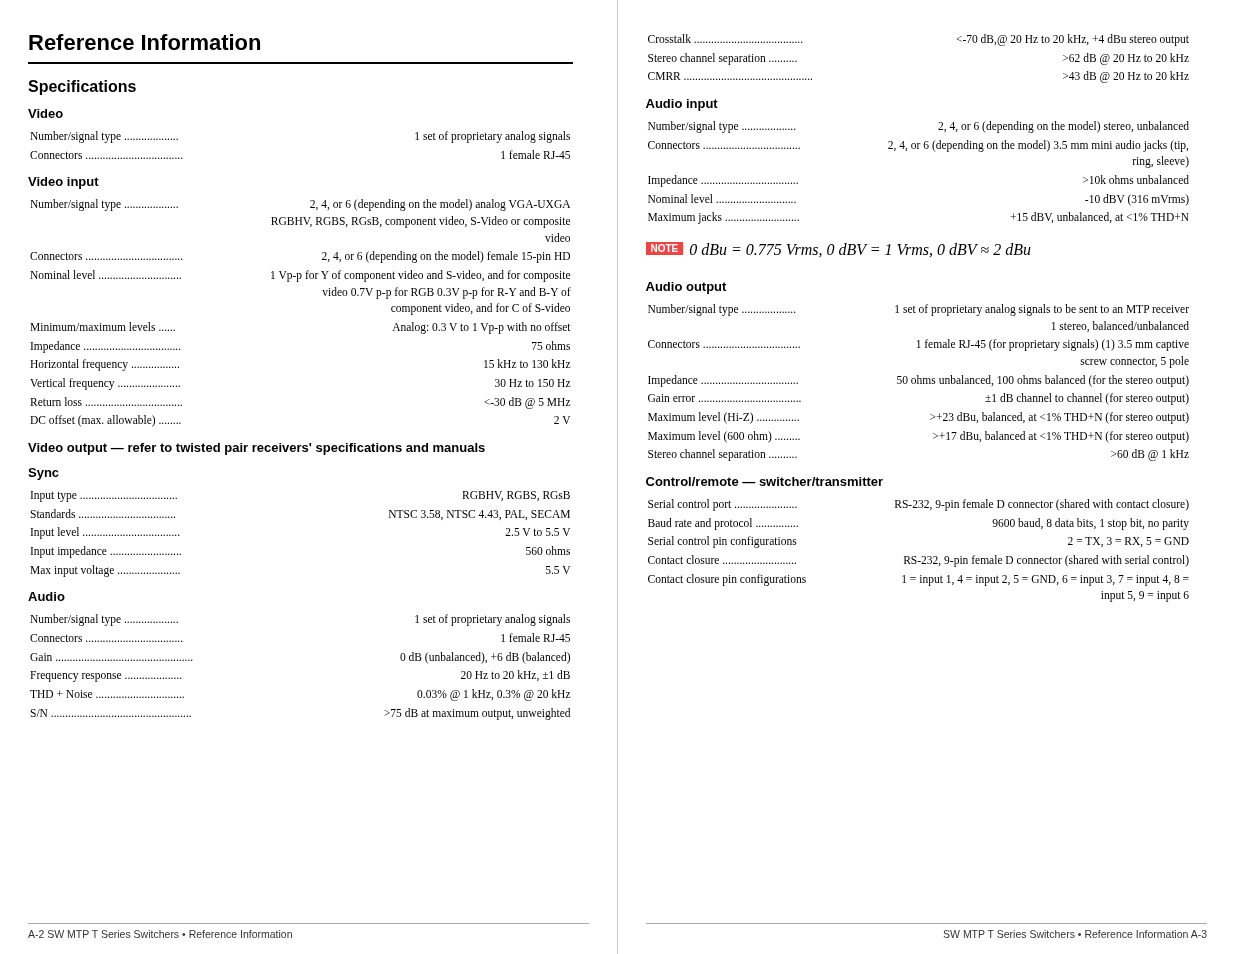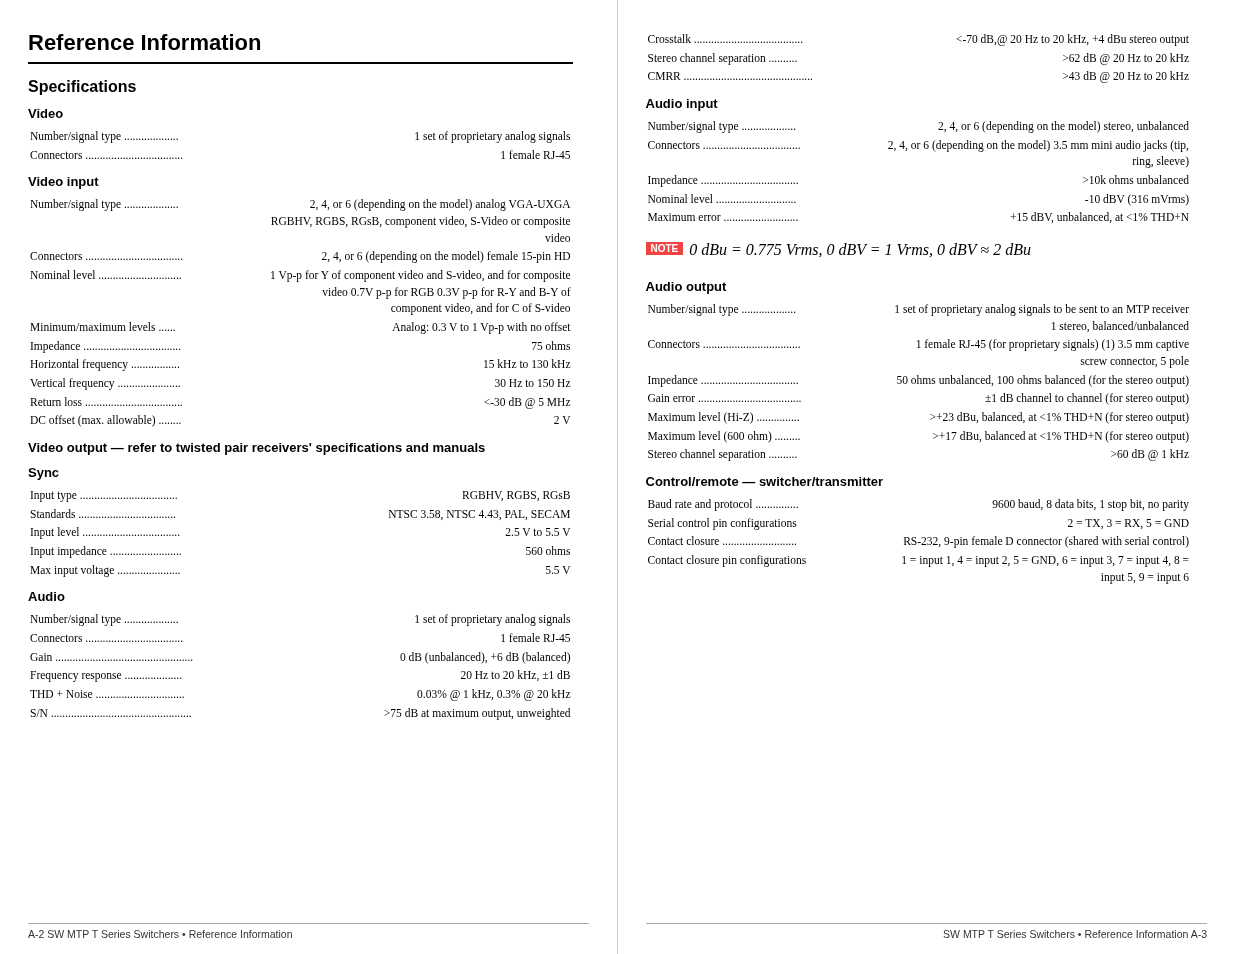--- a/index.html
+++ b/index.html
@@ -268,21 +268,21 @@
           </tr>
           <tr>
             <td>Impedance ..................................</td>
             <td>&gt;10k ohms unbalanced</td>
           </tr>
           <tr>
             <td>Nominal level ............................</td>
             <td>-10 dBV (316 mVrms)</td>
           </tr>
           <tr>
-            <td>Maximum error ..........................</td>
+            <td>Maximum jacks ..........................</td>
             <td>+15 dBV, unbalanced, at &lt;1% THD+N</td>
           </tr>
         </tbody>
     </table>
     <div class="note-box">
       <span class="note-label">NOTE</span>
       <span class="note-text">0 dBu = 0.775 Vrms, 0 dBV = 1 Vrms, 0 dBV ≈ 2 dBu</span>
     </div>
 
     
@@ -317,20 +317,24 @@
             <td>Stereo channel separation ..........</td>
             <td>&gt;60 dB @ 1 kHz</td>
           </tr>
         </tbody>
     </table>
 
     
     <h3 class="subsection-title">Control/remote — switcher/transmitter</h3>
     <table class="spec-table">
       <tbody id="control-rows">
+          <tr>
+            <td>Serial control port ......................</td>
+            <td>RS-232, 9-pin female D connector (shared with contact closure)</td>
+          </tr>
           <tr>
             <td>Baud rate and protocol ...............</td>
             <td>9600 baud, 8 data bits, 1 stop bit, no parity</td>
           </tr>
           <tr>
             <td>Serial control pin configurations</td>
             <td>2 = TX, 3 = RX, 5 = GND</td>
           </tr>
           <tr>
             <td>Contact closure ..........................</td>

